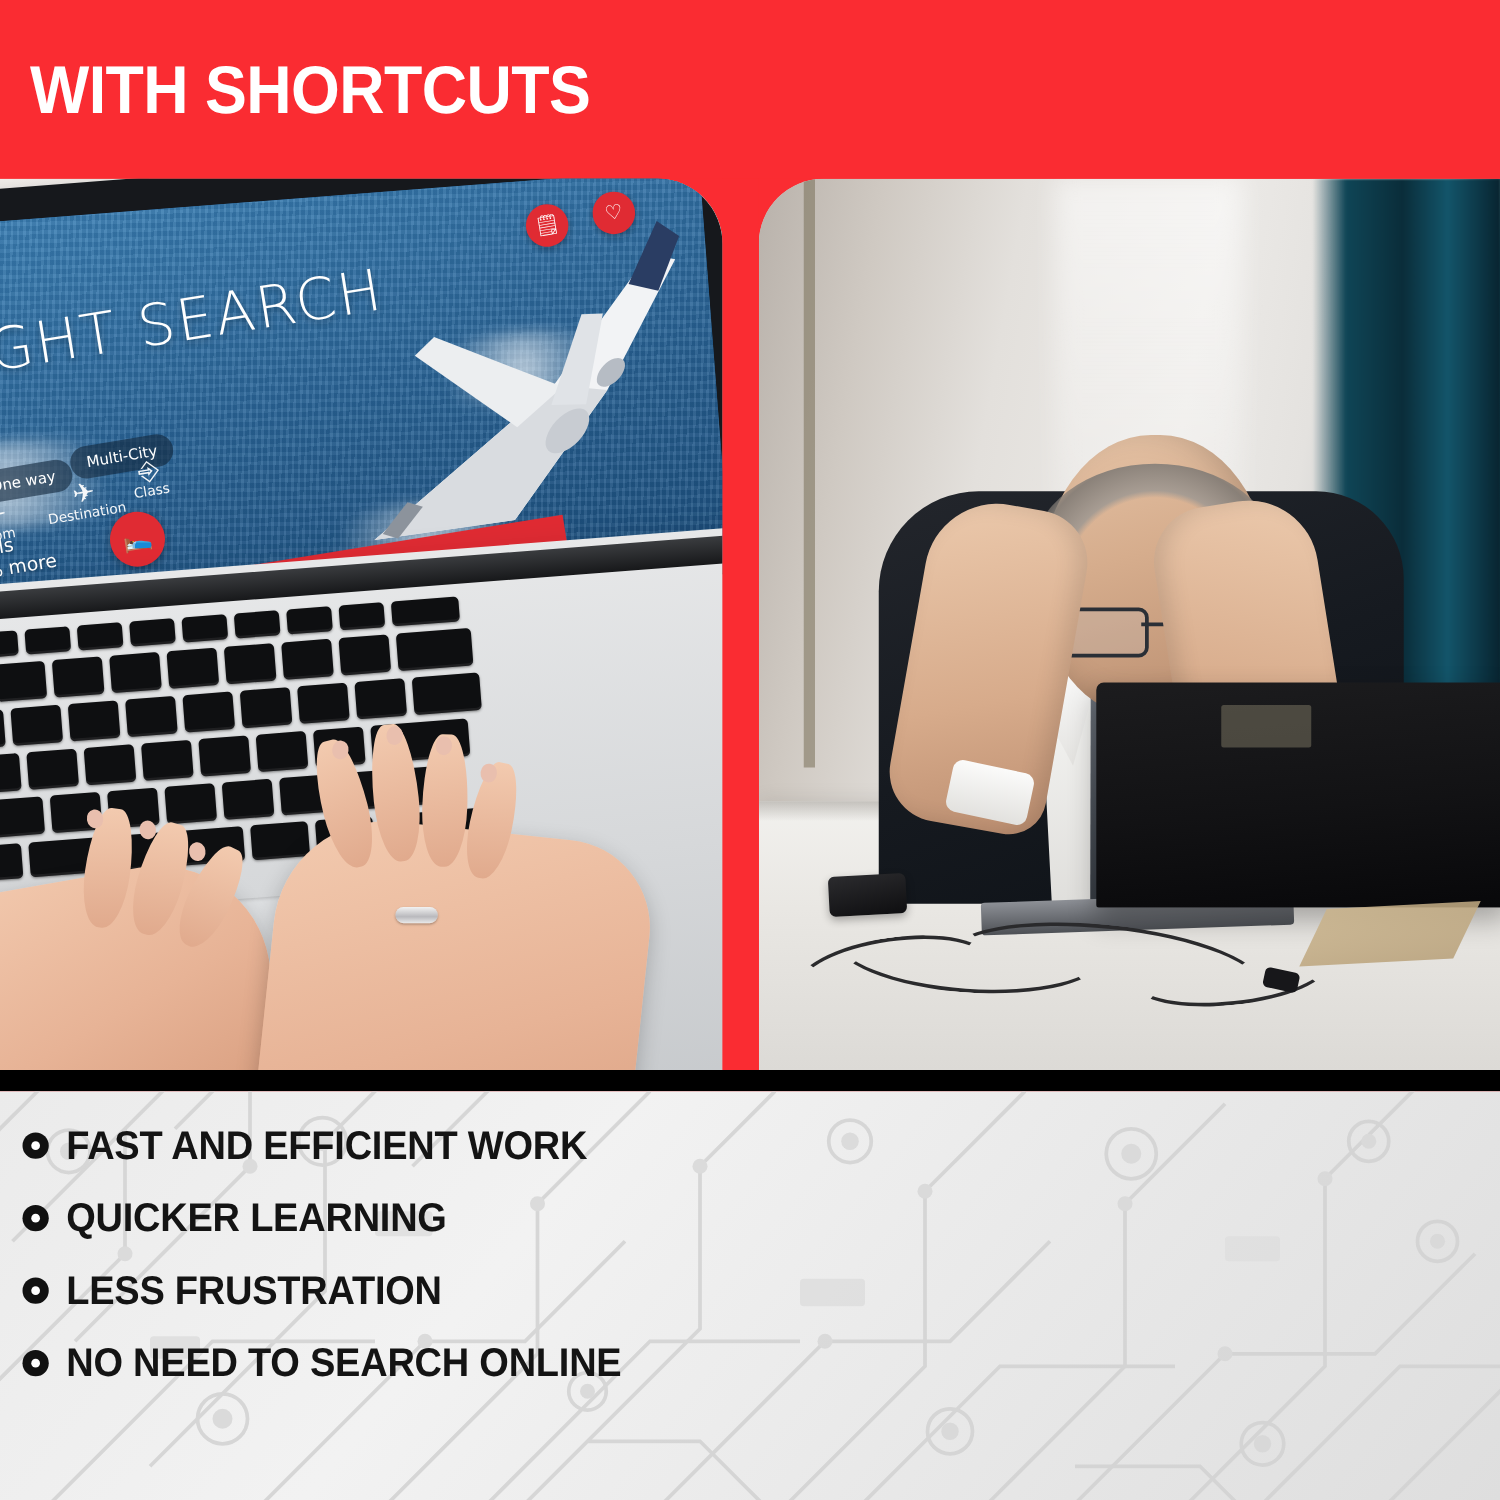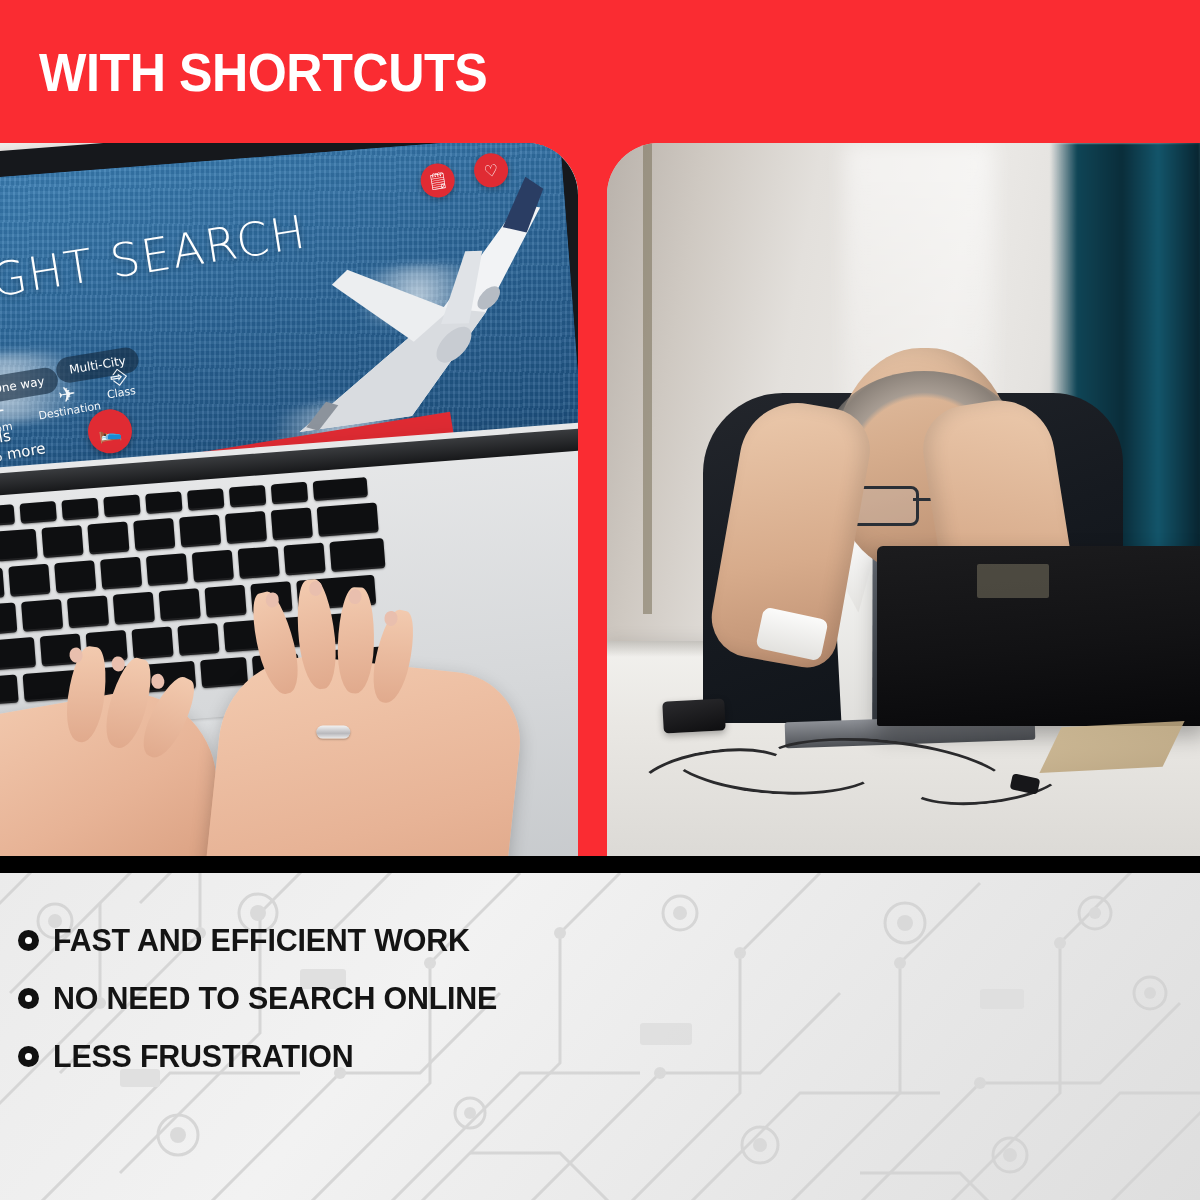--- a/index.html
+++ b/index.html
@@ -29,21 +29,21 @@
     height: 143px;
     background: #fa2c32;
     display: flex;
     align-items: center;
   }
   .header-cell {
     height: 143px;
     display: flex;
     align-items: center;
   }
-  .header-cell.left  { width: 600px; justify-content: flex-start; padding-left: 39px; box-sizing: border-box; }
+  .header-cell.left  { width: 600px; justify-content: flex-start; padding-left: 24px; box-sizing: border-box; }
   .header-cell.right { width: 600px; justify-content: flex-start; padding-left: 30px; box-sizing: border-box; }
   .header-title {
     font-family: "Liberation Sans", sans-serif;
     font-weight: bold;
     font-size: 54px;
     letter-spacing: -0.5px;
     line-height: 1;
     transform: scaleX(0.93);
     transform-origin: left center;
     white-space: nowrap;
@@ -377,21 +377,21 @@
   .bottom {
     position:absolute; left: 0; top: 873px; width: 1200px; height: 327px;
     background: linear-gradient(130deg,#ebebeb 0%, #f2f2f2 35%, #e7e7e7 70%, #dedede 100%);
     overflow: hidden;
   }
   .circuit { position:absolute; inset:0; opacity: .85; }
   .lists {
     position:absolute; inset:0;
     display:flex;
   }
-  .list-col { width: 600px; box-sizing:border-box; padding-top: 38px; }
+  .list-col { width: 600px; box-sizing:border-box; padding-top: 14px; }
   .list-col.left  { padding-left: 18px; }
   .list-col.right { padding-left: 50px; }
   .list-item {
     display:flex; align-items:center;
     height: 58px;
   }
   .bullet {
     width: 21px; height: 21px; border-radius:50%;
     background:#111111;
     display:flex; align-items:center; justify-content:center;
@@ -704,27 +704,33 @@
         <div class="list-item">
           <span class="bullet">
               <i></i>
             </span>
           <span class="list-text">FAST AND EFFICIENT WORK</span>
         </div>
         <div class="list-item">
           <span class="bullet">
               <i></i>
             </span>
-          <span class="list-text">NO NEED TO SEARCH ONLINE</span>
+          <span class="list-text">QUICKER LEARNING</span>
         </div>
         <div class="list-item">
           <span class="bullet">
               <i></i>
             </span>
           <span class="list-text">LESS FRUSTRATION</span>
         </div>
+        <div class="list-item">
+          <span class="bullet">
+              <i></i>
+            </span>
+          <span class="list-text">NO NEED TO SEARCH ONLINE</span>
+        </div>
       </div>
 
 
     </div>
   </div>
 
 </div>
 
 </body></html>

